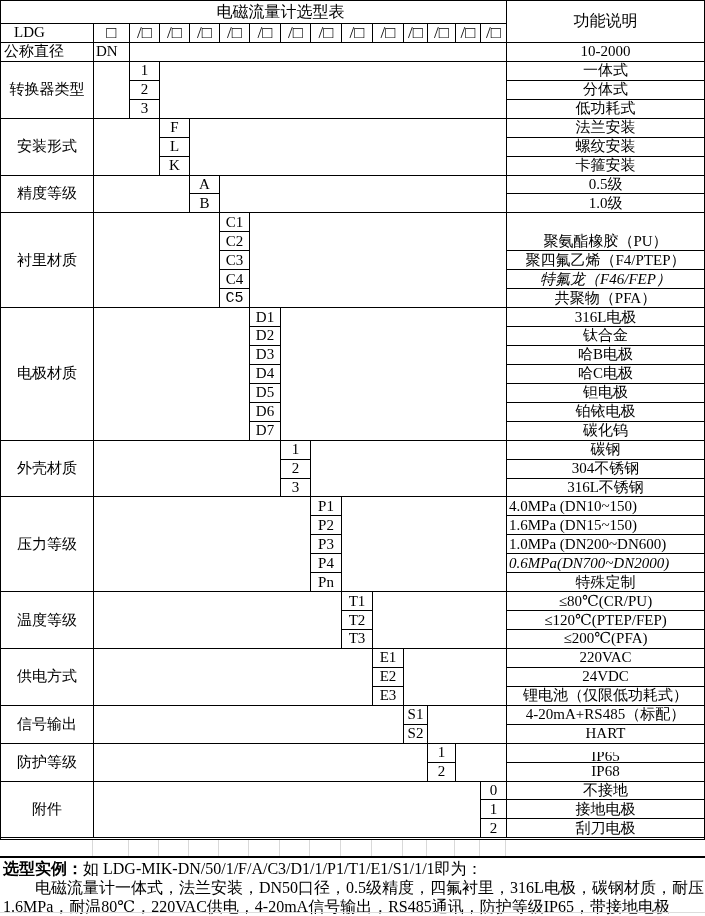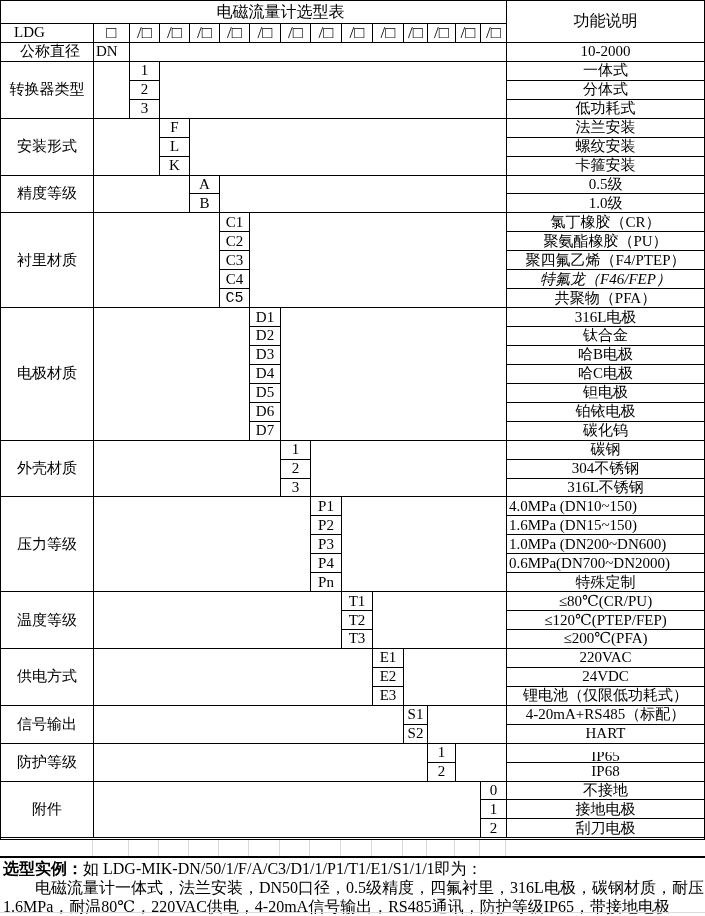--- a/index.html
+++ b/index.html
@@ -13,21 +13,21 @@
         grid-template-rows:23px repeat(43,18.95px);}
 
   .cell{display:flex;align-items:center;justify-content:center;
         border-right:1px solid #000;border-bottom:1px solid #000;
         font-size:15px;line-height:1;white-space:nowrap;overflow:hidden;}
   .cell.last{border-right:none;}
 
   .title{font-size:16px;padding-left:54px;}
   .fn-header{font-size:16px;}
   .label.ldg{justify-content:flex-start;padding-left:13px;}
-  .label.dn{justify-content:flex-start;padding-left:19px;}
+  .label.dn{justify-content:flex-start;padding-left:3px;}
   .dncode{justify-content:flex-start;padding-left:2px;}
   .prefix,.slot{font-size:17px;}
   .desc.left{justify-content:flex-start;padding-left:2px;}
 
   .gap{position:absolute;top:840px;left:0;width:705px;height:16px;display:grid;
        grid-template-columns:93px 36px 30px 30px 30px 30px 31px 30px 31px 31px 31px 24px 28px 25px 26px 199px;
        grid-template-rows:16px;background:#fff;}
   .gcell{border-right:1px solid #d9d9d9;}
 
   .example{position:absolute;top:856px;left:0;width:705px;height:60px;box-sizing:border-box;
@@ -90,21 +90,20 @@
       <div class="cell label" style="grid-area: 10 / 1 / 12; text-align: center;">精度等级</div>
       <div class="cell" style="grid-area: 10 / 2 / 12 / 5;"></div>
       <div class="cell code" style="grid-area: 10 / 5;">A</div>
       <div class="cell desc last" style="grid-area: 10 / 16;">0.5级</div>
       <div class="cell code" style="grid-area: 11 / 5;">B</div>
       <div class="cell desc last" style="grid-area: 11 / 16;">1.0级</div>
       <div class="cell" style="grid-area: 10 / 6 / 12 / 16;"></div>
       <div class="cell label" style="grid-area: 12 / 1 / 17;">衬里材质</div>
       <div class="cell" style="grid-area: 12 / 2 / 17 / 6;"></div>
       <div class="cell code" style="grid-area: 12 / 6;">C1</div>
-      <div class="cell desc last" style="grid-area: 12 / 16;">氯丁橡胶（CR）</div>
       <div class="cell code" style="grid-area: 13 / 6;">C2</div>
       <div class="cell desc last" style="grid-area: 13 / 16;">聚氨酯橡胶（PU）</div>
       <div class="cell code" style="grid-area: 14 / 6;">C3</div>
       <div class="cell desc last" style="grid-area: 14 / 16;">聚四氟乙烯（F4/PTEP）</div>
       <div class="cell code" style="grid-area: 15 / 6;">C4</div>
       <div class="cell desc last" style="grid-area: 15 / 16; font-style: italic;">特氟龙（F46/FEP）</div>
       <div class="cell code" style="grid-area: 16 / 6; font-family: Liberation Mono, monospace;">C5</div>
       <div class="cell desc last" style="grid-area: 16 / 16;">共聚物（PFA）</div>
       <div class="cell" style="grid-area: 12 / 7 / 17 / 16;"></div>
       <div class="cell label" style="grid-area: 17 / 1 / 24;">电极材质</div>
@@ -135,21 +134,21 @@
       <div class="cell" style="grid-area: 24 / 9 / 27 / 16;"></div>
       <div class="cell label" style="grid-area: 27 / 1 / 32;">压力等级</div>
       <div class="cell" style="grid-area: 27 / 2 / 32 / 9;"></div>
       <div class="cell code" style="grid-area: 27 / 9;">P1</div>
       <div class="cell desc last left" style="grid-area: 27 / 16;">4.0MPa (DN10~150)</div>
       <div class="cell code" style="grid-area: 28 / 9;">P2</div>
       <div class="cell desc last left" style="grid-area: 28 / 16;">1.6MPa (DN15~150)</div>
       <div class="cell code" style="grid-area: 29 / 9;">P3</div>
       <div class="cell desc last left" style="grid-area: 29 / 16;">1.0MPa (DN200~DN600)</div>
       <div class="cell code" style="grid-area: 30 / 9;">P4</div>
-      <div class="cell desc last left" style="grid-area: 30 / 16;">0.6MPa(DN700~DN2000)</div>
+      <div class="cell desc last left" style="grid-area: 30 / 16; font-style: italic;">0.6MPa(DN700~DN2000)</div>
       <div class="cell code" style="grid-area: 31 / 9;">Pn</div>
       <div class="cell desc last" style="grid-area: 31 / 16;">特殊定制</div>
       <div class="cell" style="grid-area: 27 / 10 / 32 / 16;"></div>
       <div class="cell label" style="grid-area: 32 / 1 / 35;">温度等级</div>
       <div class="cell" style="grid-area: 32 / 2 / 35 / 10;"></div>
       <div class="cell code" style="grid-area: 32 / 10;">T1</div>
       <div class="cell desc last" style="grid-area: 32 / 16;">≤80℃(CR/PU)</div>
       <div class="cell code" style="grid-area: 33 / 10;">T2</div>
       <div class="cell desc last" style="grid-area: 33 / 16;">≤120℃(PTEP/FEP)</div>
       <div class="cell code" style="grid-area: 34 / 10;">T3</div>

